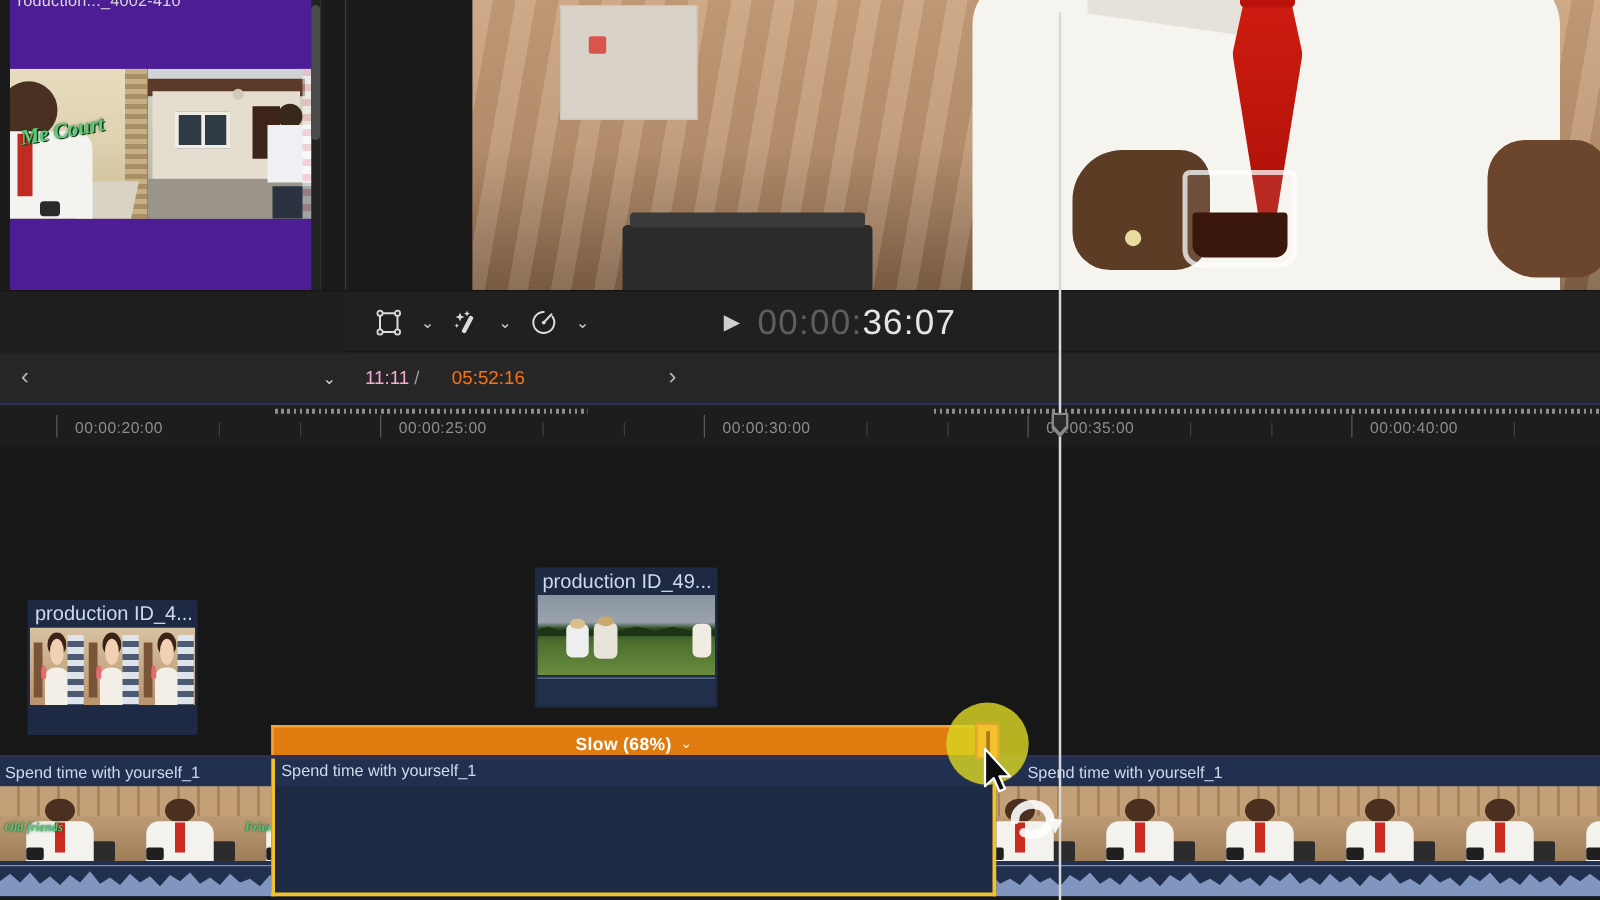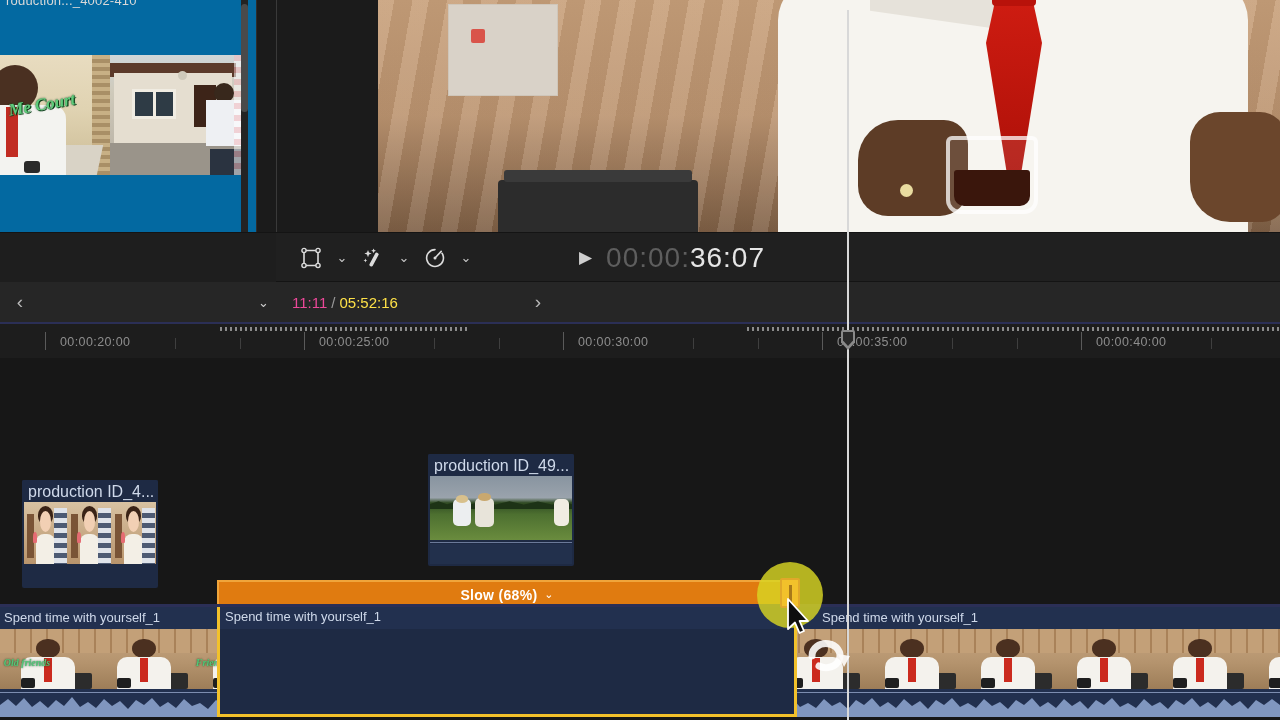--- a/index.html
+++ b/index.html
@@ -8,21 +8,21 @@
     background: #1c1c1c;
     font-family: "Liberation Sans", sans-serif;
     overflow: hidden;
   }
   #app { position: relative; width: 1280px; height: 720px; background: #1b1b1b; }
 
   
   .top-area { position: absolute; left:0; top:0; width:1280px; height:232px; background:#1b1b1b; }
 
   
-  .browser { position:absolute; left:0; top:0; width:256px; height:232px; background:#0369a1; overflow:hidden; }
+  .browser { position:absolute; left:8px; top:0; width:256px; height:232px; background:#4c1d95; overflow:hidden; }
   .browser-title {
     position:absolute; left:6px; top:-7px; width:200px; height:20px;
     color:#d8d8d8; font-size:13px; letter-spacing:.2px; white-space:nowrap; overflow:hidden;
   }
   .thumb-row { position:absolute; left:0; top:55px; width:248px; height:120px; display:flex; }
   .thumb { height:120px; position:relative; overflow:hidden; }
   .thumb.a { width:110px; }
   .thumb.b { width:138px; }
 
   
@@ -107,23 +107,23 @@
   .navrow { position:absolute; left:0; top:282px; width:1280px; height:40px; background:#262626; }
   .nav-arrow { position:absolute; top:0; height:40px; width:40px; display:flex; align-items:center; justify-content:center;
                color:#b8b8b8; font-size:19px; cursor:pointer; }
   .nav-left { left:0px; }
   .nav-right { left:518px; }
   .nav-title { position:absolute; left:128px; top:0; height:40px; display:flex; align-items:center;
                color:#ececec; font-size:17px; font-weight:bold; cursor:pointer; }
   .nav-caret { position:absolute; left:258px; top:0; height:40px; display:flex; align-items:center;
                color:#cfcfcf; font-size:13px; cursor:pointer; }
   .nav-tc { position:absolute; left:292px; top:0; height:40px; display:flex; align-items:center; gap:4px; font-size:15px; }
-  .nav-tc .cur { color:#ec4899; }
+  .nav-tc .cur { color:#f9a8d4; }
   .nav-tc .sep { color:#9a9a9a; }
-  .nav-tc .tot { color:#fde047; }
+  .nav-tc .tot { color:#f97316;margin-left:22px; }
 
   
   .tl { position:absolute; left:0; top:322px; width:1280px; height:398px; background:#191919; }
   .tl-topline { position:absolute; left:0; top:0; width:1280px; height:2px; background:#2b2f56; }
   .ruler { position:absolute; left:0; top:2px; width:1280px; height:34px; background:#1d1d1d; }
   .rtick { position:absolute; top:8px; width:1px; height:18px; background:#5a5a5a; }
   .rtick.minor { top:14px; height:11px; background:#3f3f3f; }
   .rlabel { position:absolute; top:11px; color:#8d8d8d; font-size:12.5px; letter-spacing:.4px; white-space:nowrap; }
   .dotband { position:absolute; top:3px; height:4px;
              background:repeating-linear-gradient(90deg,#8b8b8b 0 2px, transparent 2px 5px); }

